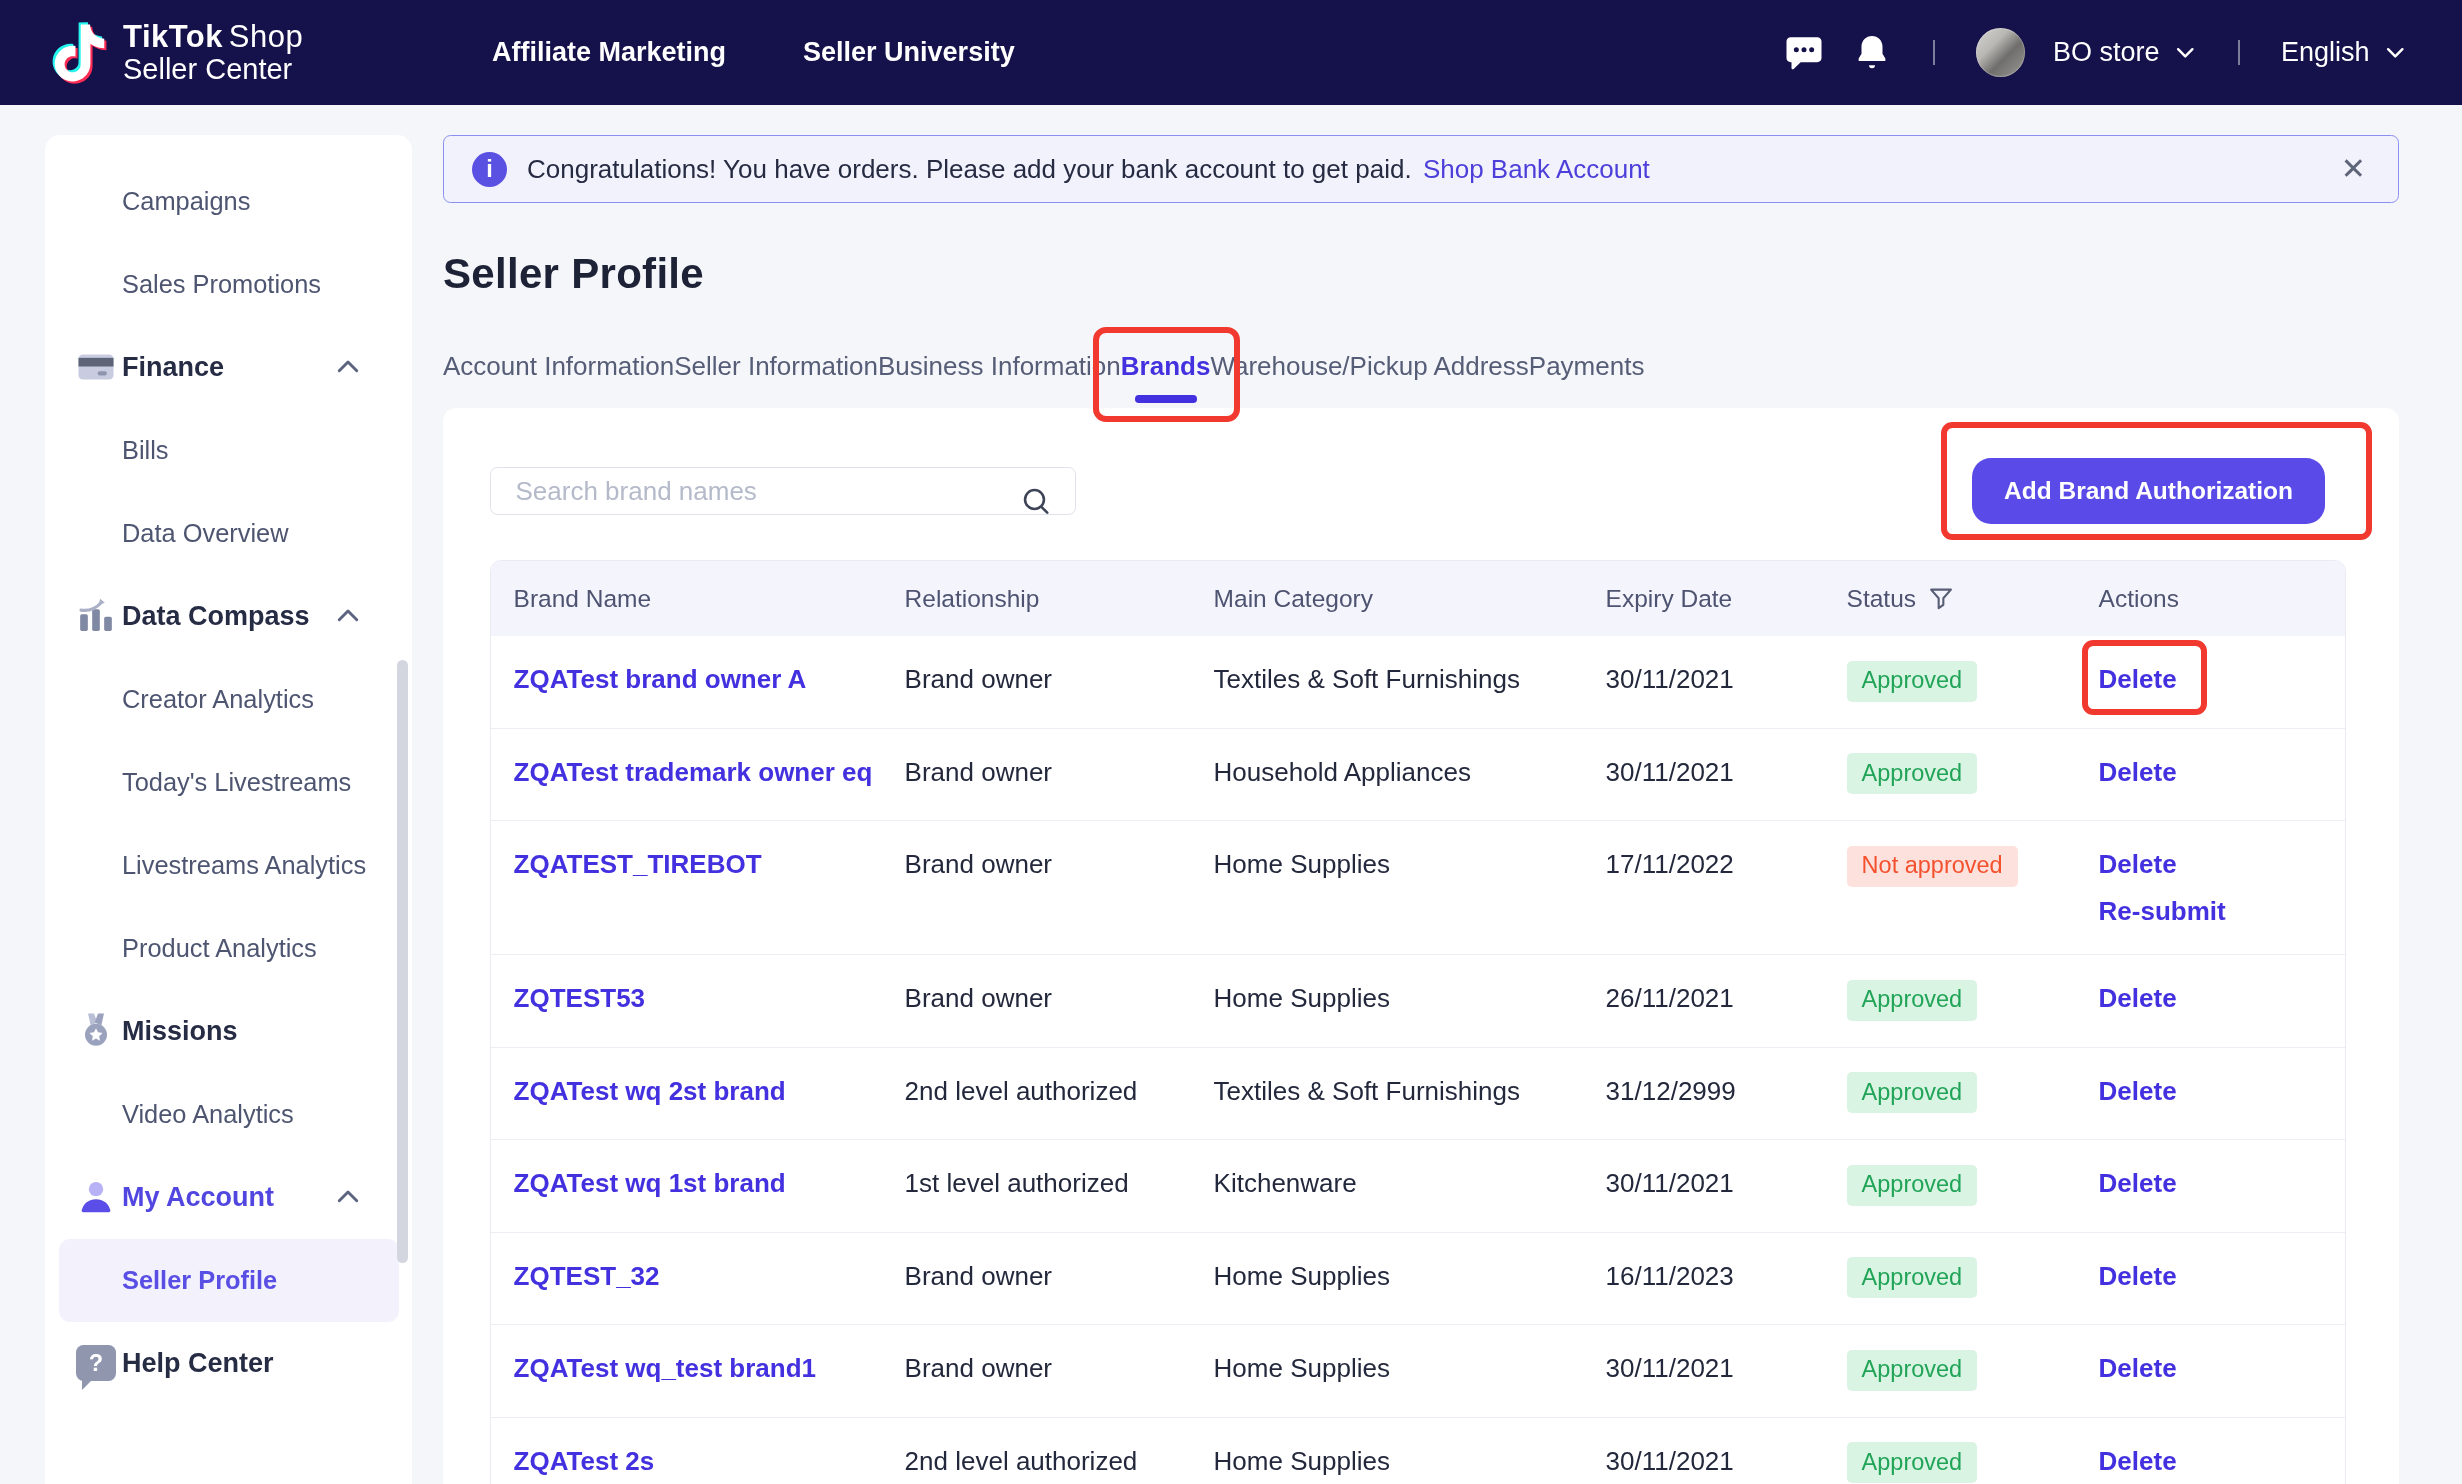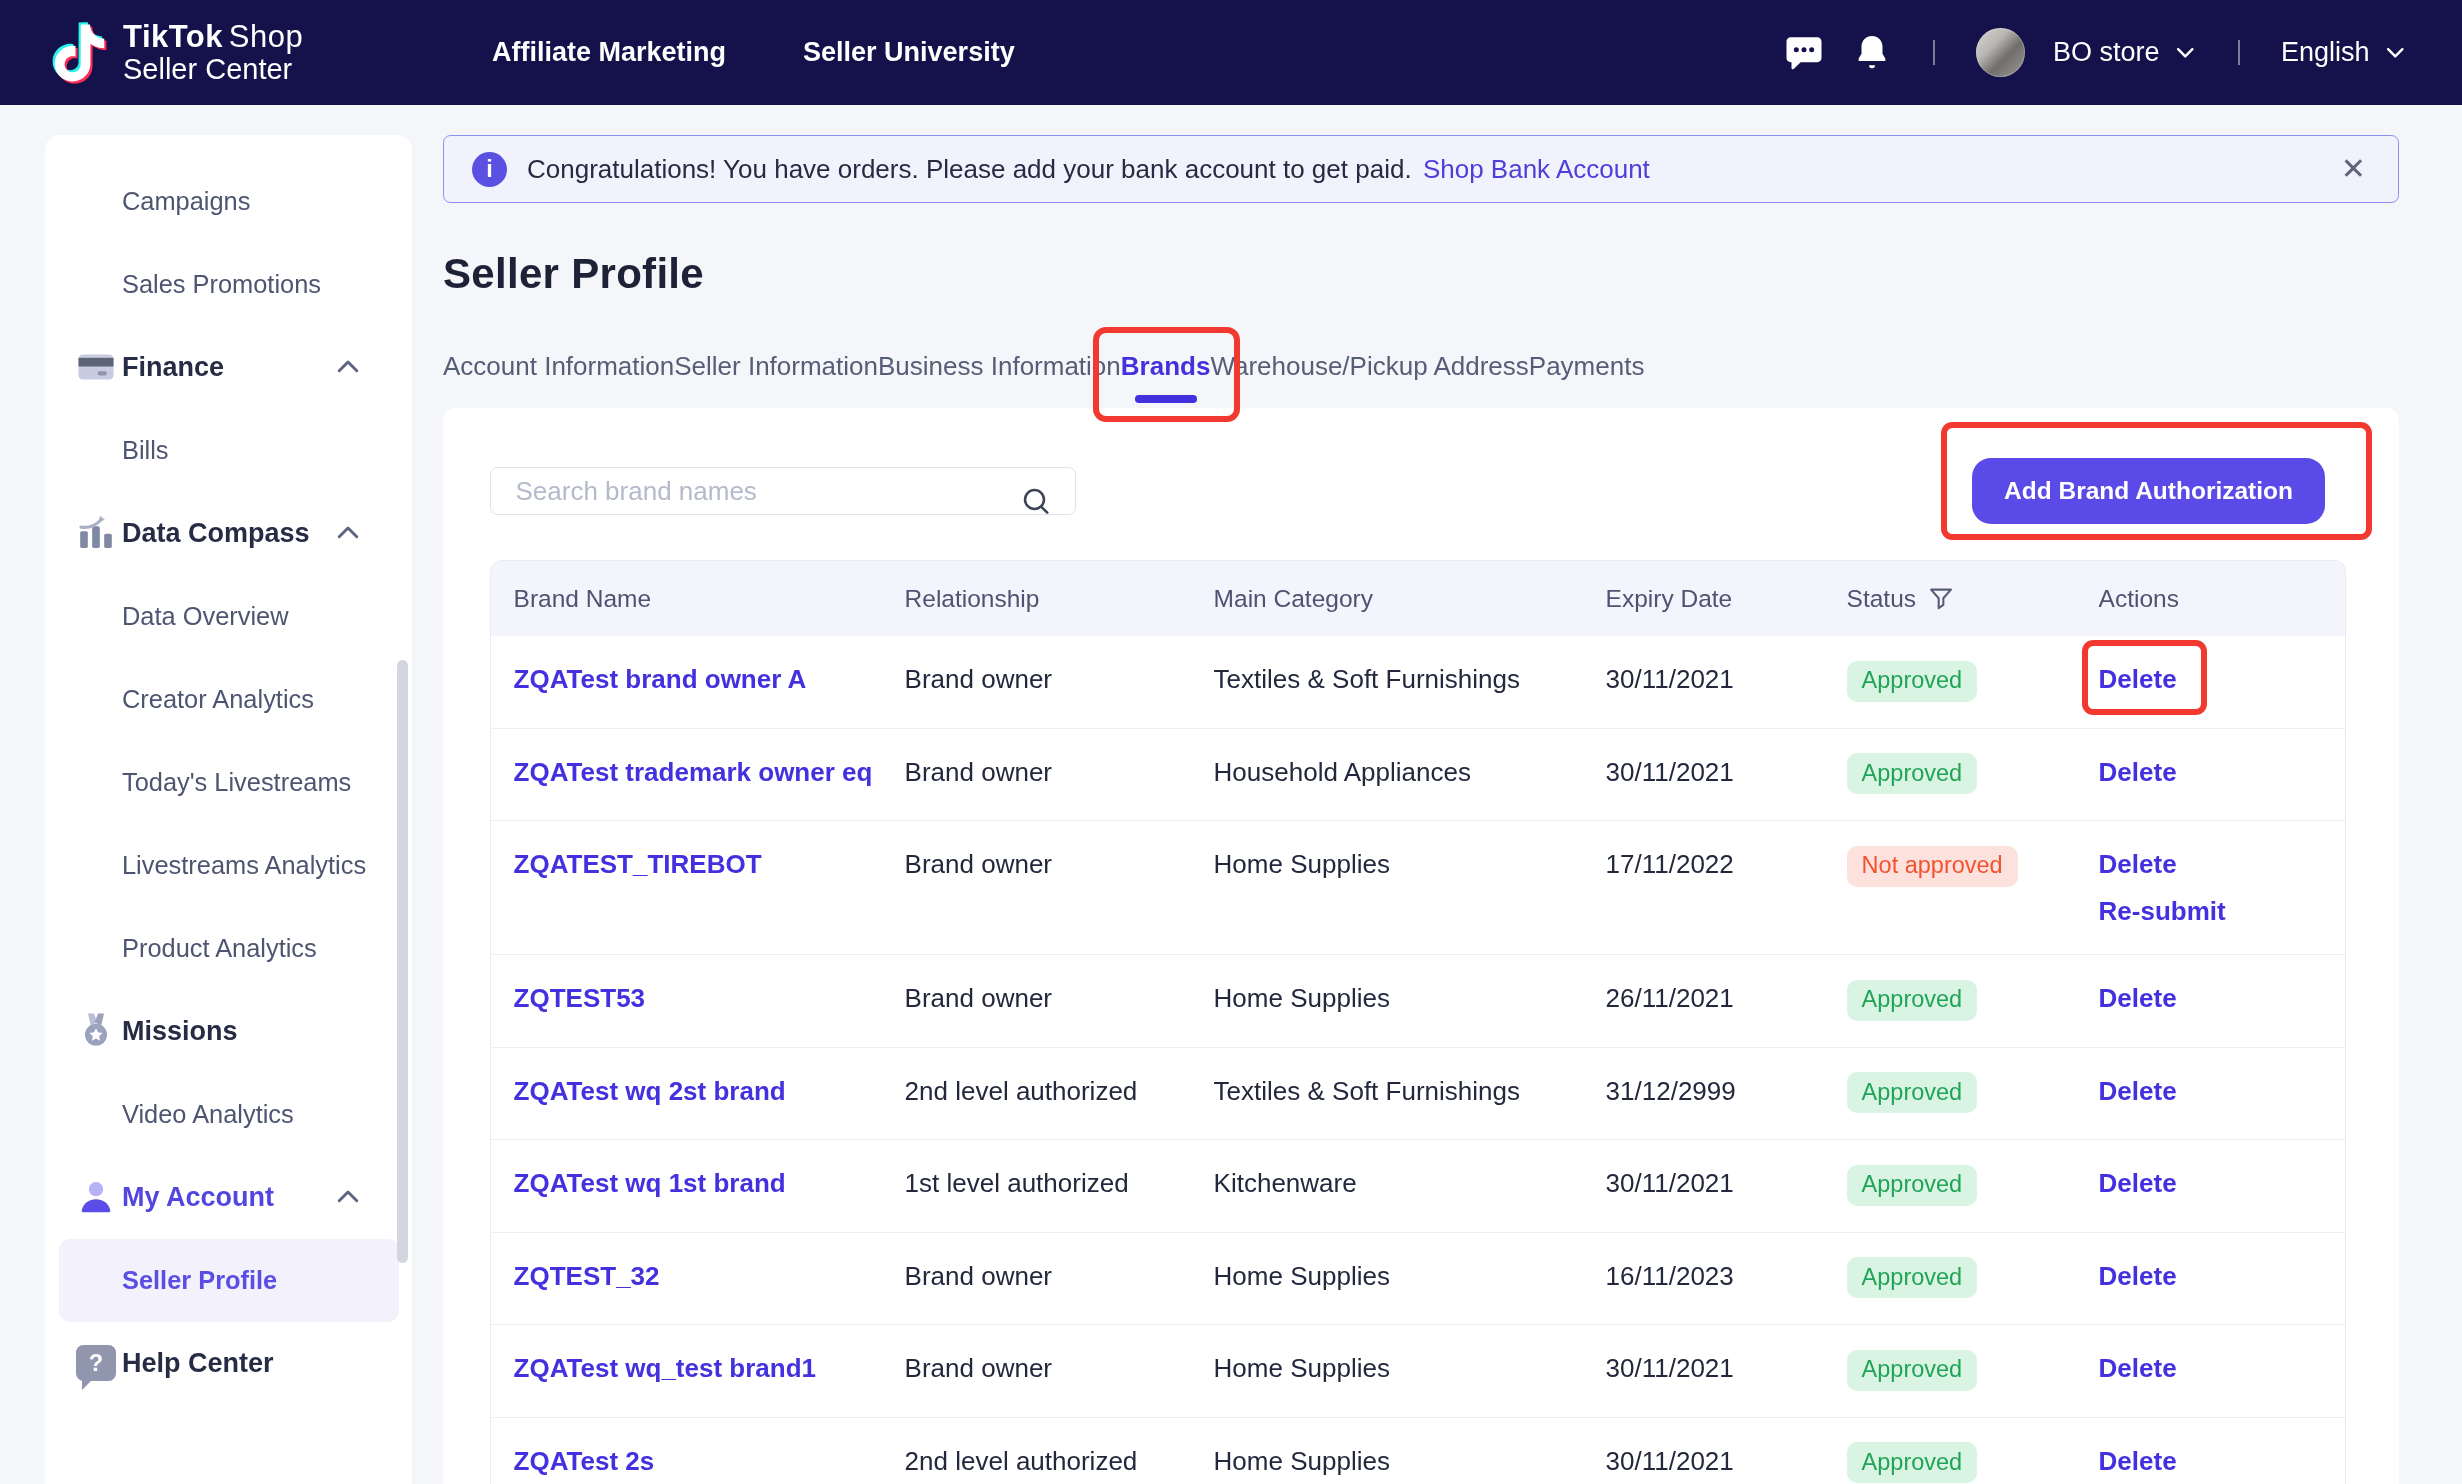--- a/index.html
+++ b/index.html
@@ -67,21 +67,21 @@
 
   .tbl{margin-top:36px;border:1.9px solid #e9eaf2;border-radius:11.3px;overflow:hidden;margin-right:0}
   .thead,.trow{display:grid;grid-template-columns:391px 309px 392px 241px 252px 1fr;padding-left:22.6px;padding-right:22.6px}
   .thead{background:#f4f4fc;height:75px;align-items:center;color:#4d5370;font-size:24.5px}
   .th{display:flex;align-items:center;gap:11.3px}
   .th .filter{width:28px;height:28px;cursor:pointer}
   .trow{padding-top:26px;padding-bottom:26px;border-top:1.9px solid #ededf3;align-items:start;font-size:26px;line-height:34px;color:#23283c}
   .trow:first-child{border-top:0}
   .td{padding-right:26px}
   .brand-link{color:#4331df;font-weight:700;display:inline-block}
-  .badge{display:inline-block;padding:5.7px 15px 7.5px;border-radius:10px;font-size:23.5px;line-height:28px;margin-top:-2.8px;white-space:nowrap}
+  .badge{display:inline-block;padding:5.7px 15px 7.5px;border-radius:5px;font-size:23.5px;line-height:28px;margin-top:-2.8px;white-space:nowrap}
   .badge.approved{background:#d9f4e3;color:#21a457}
   .badge.not-approved{background:#fce1dc;color:#f4512e}
   .actions{display:flex;flex-direction:column;gap:13px}
   .action-link{position:relative;color:#4331df;font-weight:700;width:max-content}
   .action-link .ring{top:-22.6px;left:-17px;right:-30px;bottom:-19px;border-radius:11.3px}
 </style>
 </head>
 <body>
 
 <header class="topbar">
@@ -158,39 +158,39 @@
         <span class="lbl">Finance</span>
         <span class="icn chev">
           <svg viewBox="0 0 24 24" fill="none" stroke="#5d6480" stroke-width="2.3" stroke-linecap="round" stroke-linejoin="round">
             <path d="M5 15l7-7 7 7"></path>
           </svg>
         </span>
       </div>
       <div class="side-item sub">
         <span class="lbl">Bills</span>
       </div>
+      <div class="side-item sub">
+        <span class="lbl">Data Overview</span>
+      </div>
       <div class="side-item section">
         <span class="icn">
           <svg viewBox="0 0 24 24">
             <rect x="2.5" y="11" width="4.6" height="10" rx="1" fill="#8089a4"></rect>
             <rect x="9.7" y="8" width="4.6" height="13" rx="1" fill="#8089a4"></rect>
             <rect x="16.9" y="12.5" width="4.6" height="8.5" rx="1" fill="#8089a4"></rect>
             <path d="M3 8.5c5 .6 9-1 12.2-4.6" stroke="#aab1c6" stroke-width="1.9" fill="none" stroke-linecap="round"></path>
             <path d="M14.5 1.6 17.3 4l-3.8 1.4z" fill="#aab1c6"></path>
           </svg>
         </span>
         <span class="lbl">Data Compass</span>
         <span class="icn chev">
           <svg viewBox="0 0 24 24" fill="none" stroke="#5d6480" stroke-width="2.3" stroke-linecap="round" stroke-linejoin="round">
             <path d="M5 15l7-7 7 7"></path>
           </svg>
         </span>
-      </div>
-      <div class="side-item sub">
-        <span class="lbl">Data Overview</span>
       </div>
       <div class="side-item sub">
         <span class="lbl">Creator Analytics</span>
       </div>
       <div class="side-item sub">
         <span class="lbl">Today's Livestreams</span>
       </div>
       <div class="side-item sub">
         <span class="lbl">Livestreams Analytics</span>
       </div>

